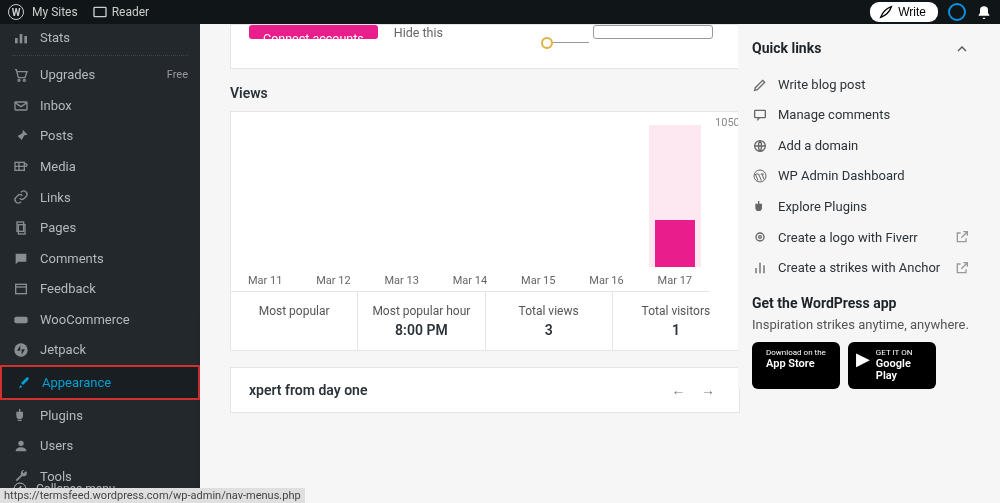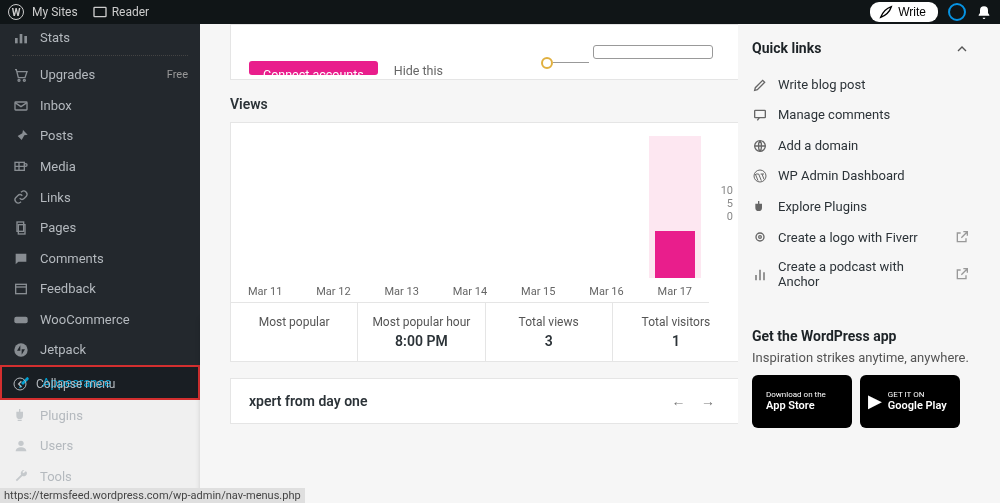--- a/index.html
+++ b/index.html
@@ -8,53 +8,53 @@
   
   .topbar { background: #101517; color: #ccc; height: 24px; display: flex; align-items: center; padding: 0 8px; font-size: 12px; gap: 12px; }
   .topbar .left { display: flex; align-items: center; gap: 8px; flex: 1; }
   .topbar .right { display: flex; align-items: center; gap: 10px; }
   .topbar .wp-logo { width: 16px; height: 16px; border: 1.5px solid #ccc; border-radius: 50%; display: inline-flex; align-items: center; justify-content: center; font-size: 10px; font-weight: bold; }
   .write-btn { background: #fff; color: #000; border: none; padding: 2px 12px 2px 8px; border-radius: 9px; font-size: 12px; cursor: pointer; display: flex; align-items: center; gap: 4px; }
   .avatar-circle { width: 18px; height: 18px; border-radius: 50%; border: 2px solid #0693e3; display: inline-block; }
   .bell-icon { color: #fff; font-size: 14px; }
 
   
-  .sidebar { position: absolute; top: 24px; left: 0; width: 200px; background: #23282d; color: #b4b9be; height: 374px; font-size: 13px; }
+  .sidebar { position: absolute; top: 24px; left: 0; width: 200px; background: #23282d; color: #b4b9be; height: 479px; font-size: 13px; }
   .sidebar-item { display: flex; align-items: center; padding: 7px 12px; cursor: pointer; gap: 10px; }
   .sidebar-item.active { background: #191e23; color: #00a0d2; }
   .sidebar-item.highlight { border: 2px solid #d32f2f; }
   .sidebar-item .icon { width: 18px; text-align: center; opacity: 0.7; }
   .sidebar-item.active .icon { opacity: 1; }
   .badge-right { margin-left: auto; font-size: 11px; color: #999; }
   .collapse { position: absolute; bottom: 0; width: 100%; padding: 6px 12px; display: flex; align-items: center; gap: 8px; font-size: 12px; }
 
   
   .submenu { position: absolute; top: 317px; left: 200px; width: 140px; background: #32373c; color: #b4b9be; padding: 6px 0; font-size: 12.5px; box-shadow: 2px 2px 6px rgba(0,0,0,.3); }
   .submenu::before { content: ""; position: absolute; top: 20px; left: -6px; border: 6px solid transparent; border-right-color: #32373c; }
   .submenu-item { padding: 5px 18px; cursor: pointer; }
   .submenu-item.sel { color: #00a0d2; border: 2px solid #d32f2f; margin: 0 6px; padding: 3px 10px; }
 
   
   .main { position: absolute; top: 24px; left: 200px; right: 0; bottom: 0; background: #f6f6f6; overflow: hidden; }
   .content { position: absolute; top: 0; left: 30px; right: 260px; }
   .card { background: #fff; border: 1px solid #e5e5e5; margin-bottom: 16px; }
-  .banner { height: 56px; display: flex; align-items: flex-end; padding: 0 18px 4px; gap: 16px; }
+  .banner { height: 45px; display: flex; align-items: flex-start; padding: 0 18px 4px; gap: 16px; }
   .pink-btn { background: #e91e8c; color: #fff; border-radius: 3px; padding: 6px 14px; font-size: 12.5px; overflow:hidden; height:14px; }
   .hide-link { color: #666; font-size: 12.5px; overflow:hidden; height:12px; }
   .banner-graphic { margin-left:auto; width: 180px; height: 30px; position: relative; }
   .banner-graphic .plate { position:absolute; right:8px; top:0; width:120px; height:14px; border:1px solid #999; border-radius:3px; }
   .banner-graphic .dot { position:absolute; left:0; top:12px; width:12px; height:12px; border:2px solid #e0b040; border-radius:50%; background:#fff; }
   .banner-graphic .line { position:absolute; left:12px; top:17px; width:36px; height:1px; background:#999; }
 
   .section-title { font-weight: 600; color: #2c3338; font-size: 14px; margin: 16px 0 10px 0; }
 
   
   .chart-wrap { display: flex; }
   .chart { flex: 1; height: 180px; position: relative; border-bottom: 1px solid #e5e5e5; }
-  .y-axis { width: 30px; display: flex; flex-direction: column; justify-content: center; padding: 4px 6px 24px 6px; font-size: 11px; color: #888; text-align: right; }
+  .y-axis { width: 30px; display: flex; flex-direction: row; justify-content: space-between; padding: 4px 6px 24px 6px; font-size: 11px; color: #888; text-align: right; }
   .bars { position: absolute; bottom: 24px; left: 0; right: 0; height: 142px; display: flex; }
   .bar-slot { flex: 1; display: flex; align-items: flex-end; justify-content: center; position: relative; }
   .bar-slot.today-bg::before { content:""; position:absolute; bottom:0; left:8px; right:8px; height:142px; background:#fde7f1; }
   .bar { width: 40px; background: #e91e8c; position: relative; z-index:1; }
   .x-labels { position: absolute; bottom: 4px; left: 0; right: 0; display: flex; }
   .x-labels span { flex: 1; text-align: center; font-size: 11px; color: #666; }
 
   
   .stats-row { display: flex; }
   .stat { flex: 1; border-right: 1px solid #e5e5e5; text-align: center; padding: 12px 4px; }
@@ -66,25 +66,25 @@
   .expert-row .arrows { margin-left:auto; color:#777; font-size:14px; letter-spacing:6px; }
 
   
   .rail { position: absolute; top: 0; right: 12px; width: 250px; padding: 14px 18px 0 14px; background:#f6f6f6; }
   .rail-header { display: flex; align-items: center; justify-content: space-between; margin-bottom: 12px; }
   .rail-header h3 { font-size: 14px; font-weight: 700; color: #1d2327; }
   .ql-item { display: flex; align-items: center; gap: 10px; padding: 7px 0; font-size: 13px; color: #2c3338; cursor: pointer; }
   .ql-item .icon { width: 16px; text-align: center; color: #666; }
   .ext { margin-left:auto; color:#999; font-size:12px; }
 
-  .app-section { margin-top: 32px; }
+  .app-section { margin-top: 12px; }
   .app-section h4 { font-size: 14px; font-weight: 700; color: #1d2327; margin-bottom: 6px; }
   .app-section p { font-size: 13px; color: #555; margin-bottom: 10px; }
   .store-badges { display: flex; gap: 8px; }
-  .store-badge { background: #000; color: #fff; border-radius: 6px; padding: 16px 8px; display: flex; align-items: flex-start; gap: 6px; font-size: 8px; line-height: 1.1; width: 100px; }
+  .store-badge { background: #000; color: #fff; border-radius: 6px; padding: 7px 8px; display: flex; align-items: flex-start; gap: 6px; font-size: 8px; line-height: 1.1; width: 88px; }
   .store-badge .big { font-size: 11px; font-weight: 600; }
   .store-badge .glyph { font-size: 18px; }
 
   
   .statusbar { position: absolute; bottom: 0; left: 0; background: #dfdfdf; font-size: 11px; padding: 1px 4px; color: #444; z-index: 50; }
 
   
   svg.i { width: 16px; height: 16px; vertical-align: middle; }
 </style>
 </head>
@@ -401,21 +401,21 @@
             </svg></span>
           <span>Create a logo with Fiverr</span>
           <span class="ext"><svg class="i" viewBox="0 0 24 24" fill="none" stroke="currentColor" stroke-width="2">
               <path d="M14 4h6v6M20 4l-9 9M18 14v5H5V6h5"></path>
             </svg></span>
         </div>
         <div class="ql-item">
           <span class="icon"><svg class="i" viewBox="0 0 24 24" fill="none" stroke="currentColor" stroke-width="2">
               <path d="M6 20v-8M12 20V4M18 20v-12"></path>
             </svg></span>
-          <span>Create a podcast with Anchor</span>
+          <span>Create a strikes with Anchor</span>
           <span class="ext"><svg class="i" viewBox="0 0 24 24" fill="none" stroke="currentColor" stroke-width="2">
               <path d="M14 4h6v6M20 4l-9 9M18 14v5H5V6h5"></path>
             </svg></span>
         </div>
       </div>
 
     <div class="app-section">
       <h4>Get the WordPress app</h4>
       <p>Inspiration strikes anytime, anywhere.</p>
       <div class="store-badges">

